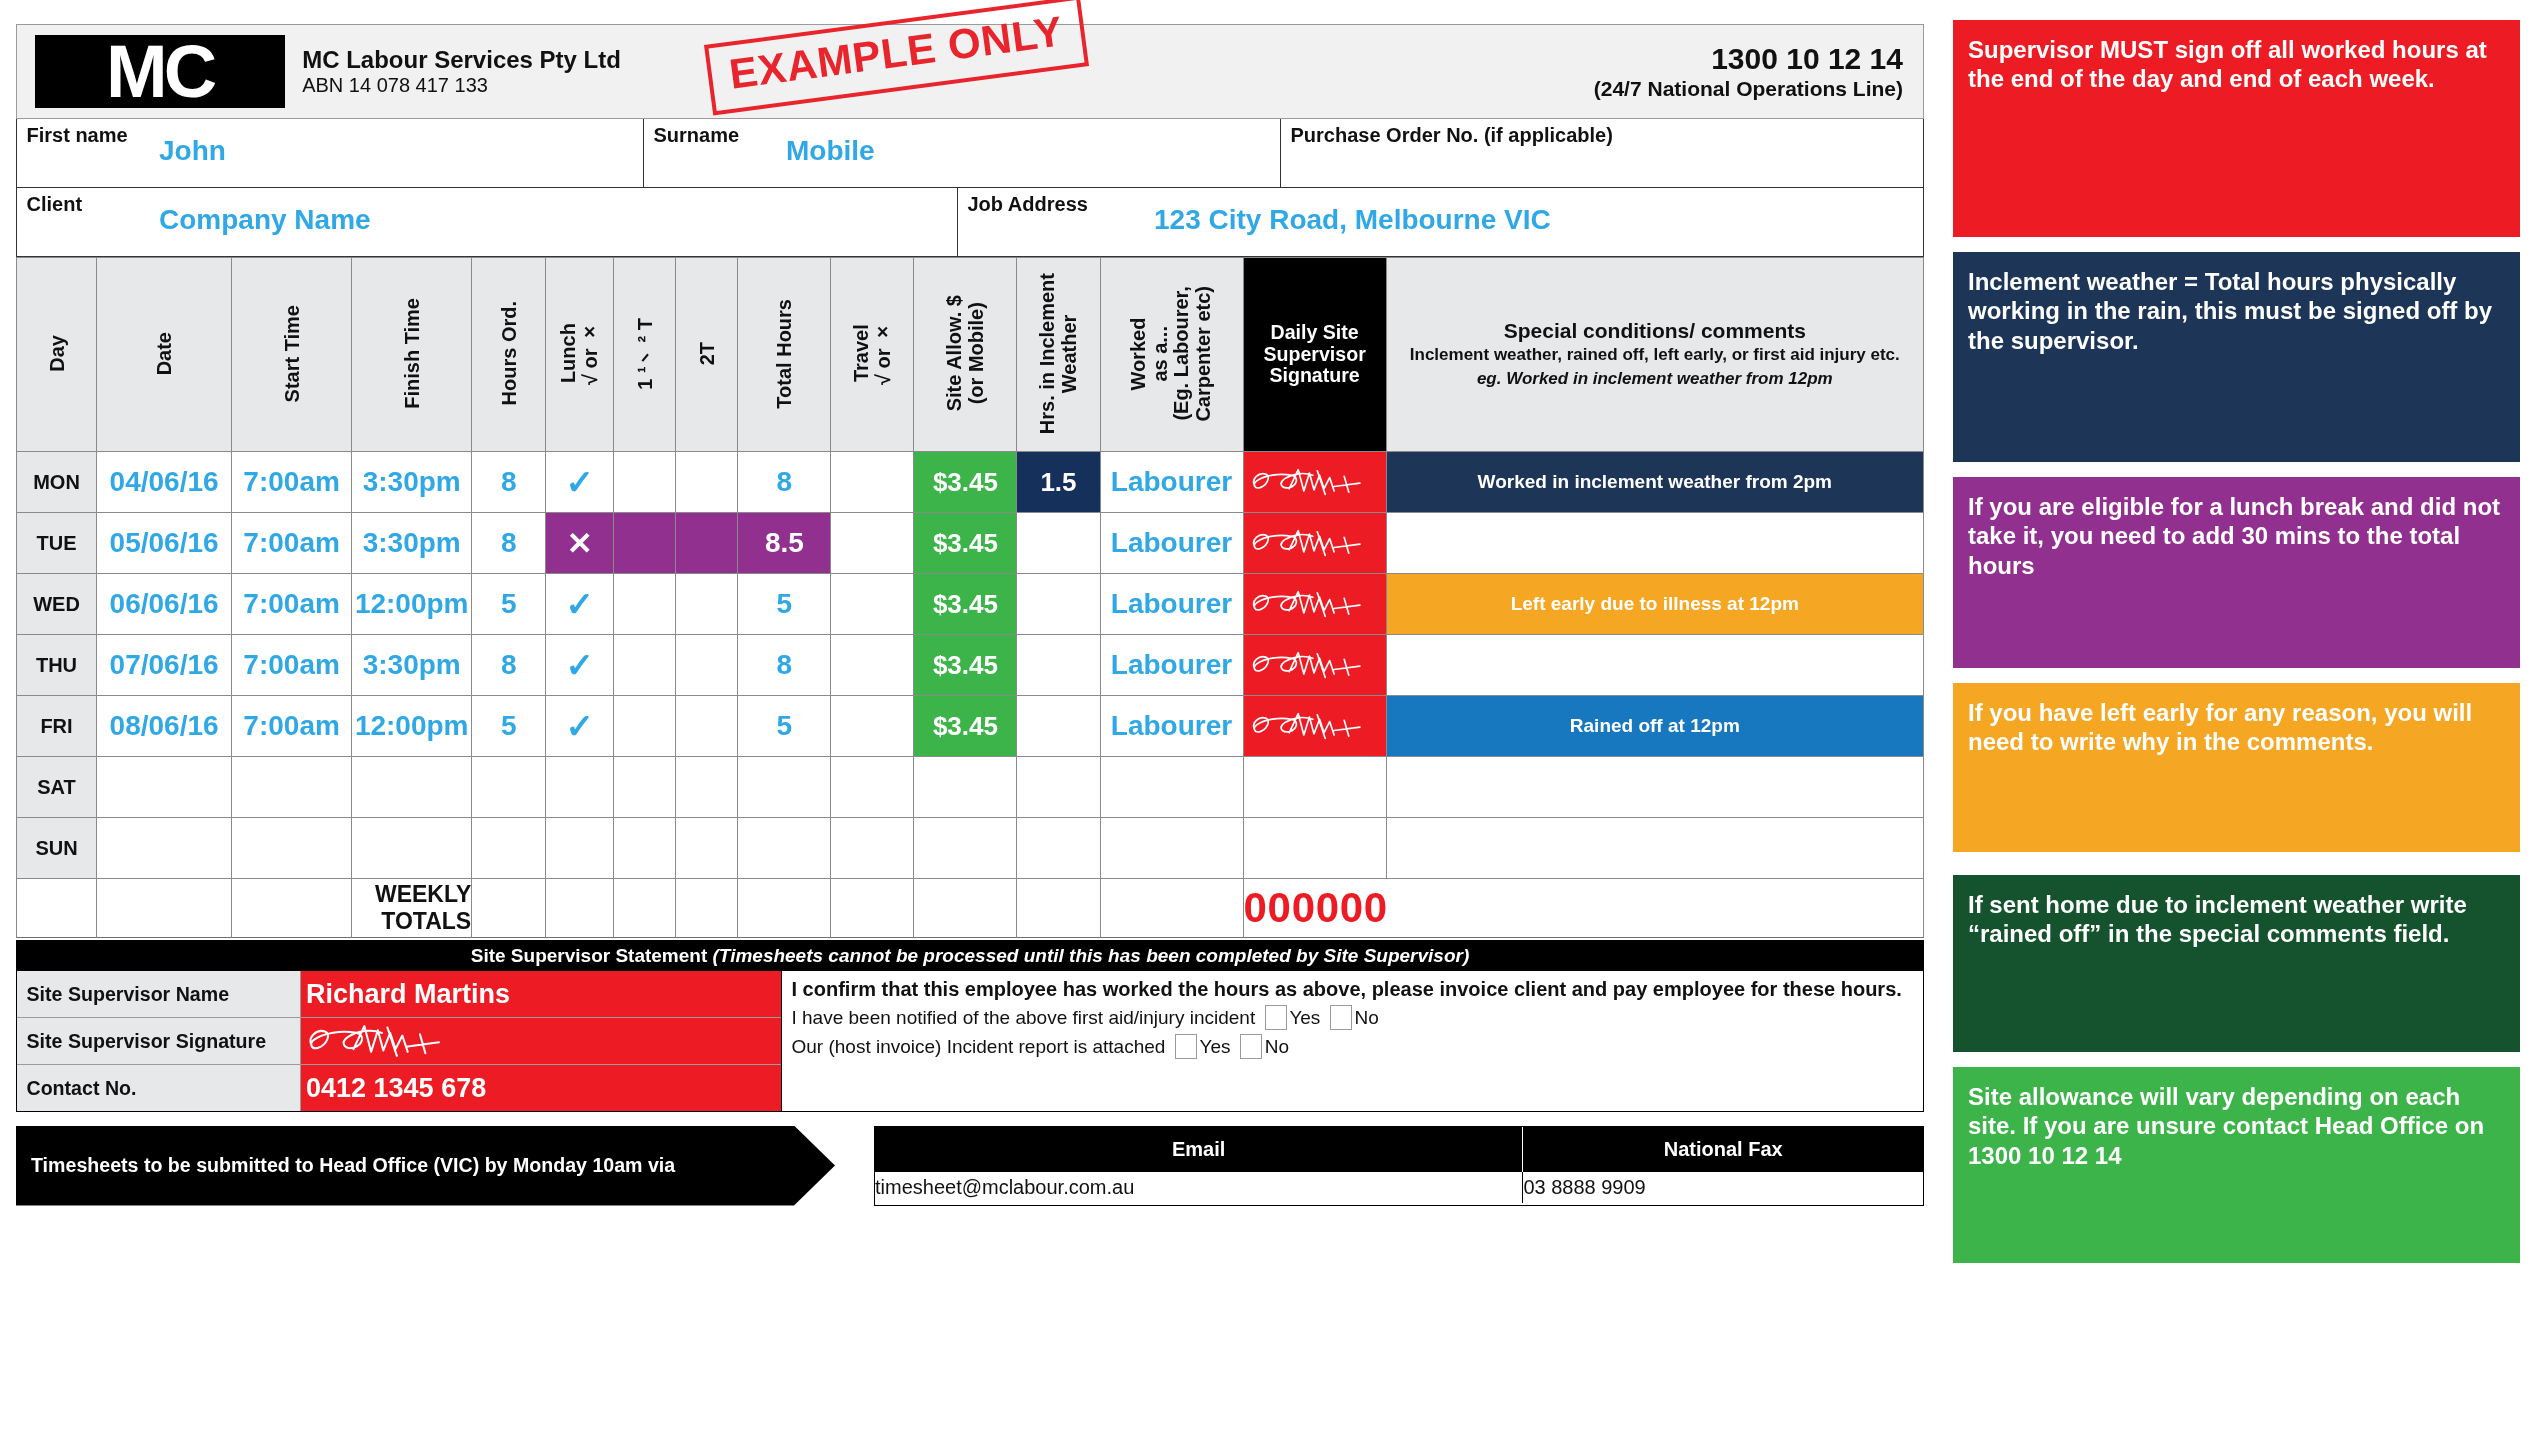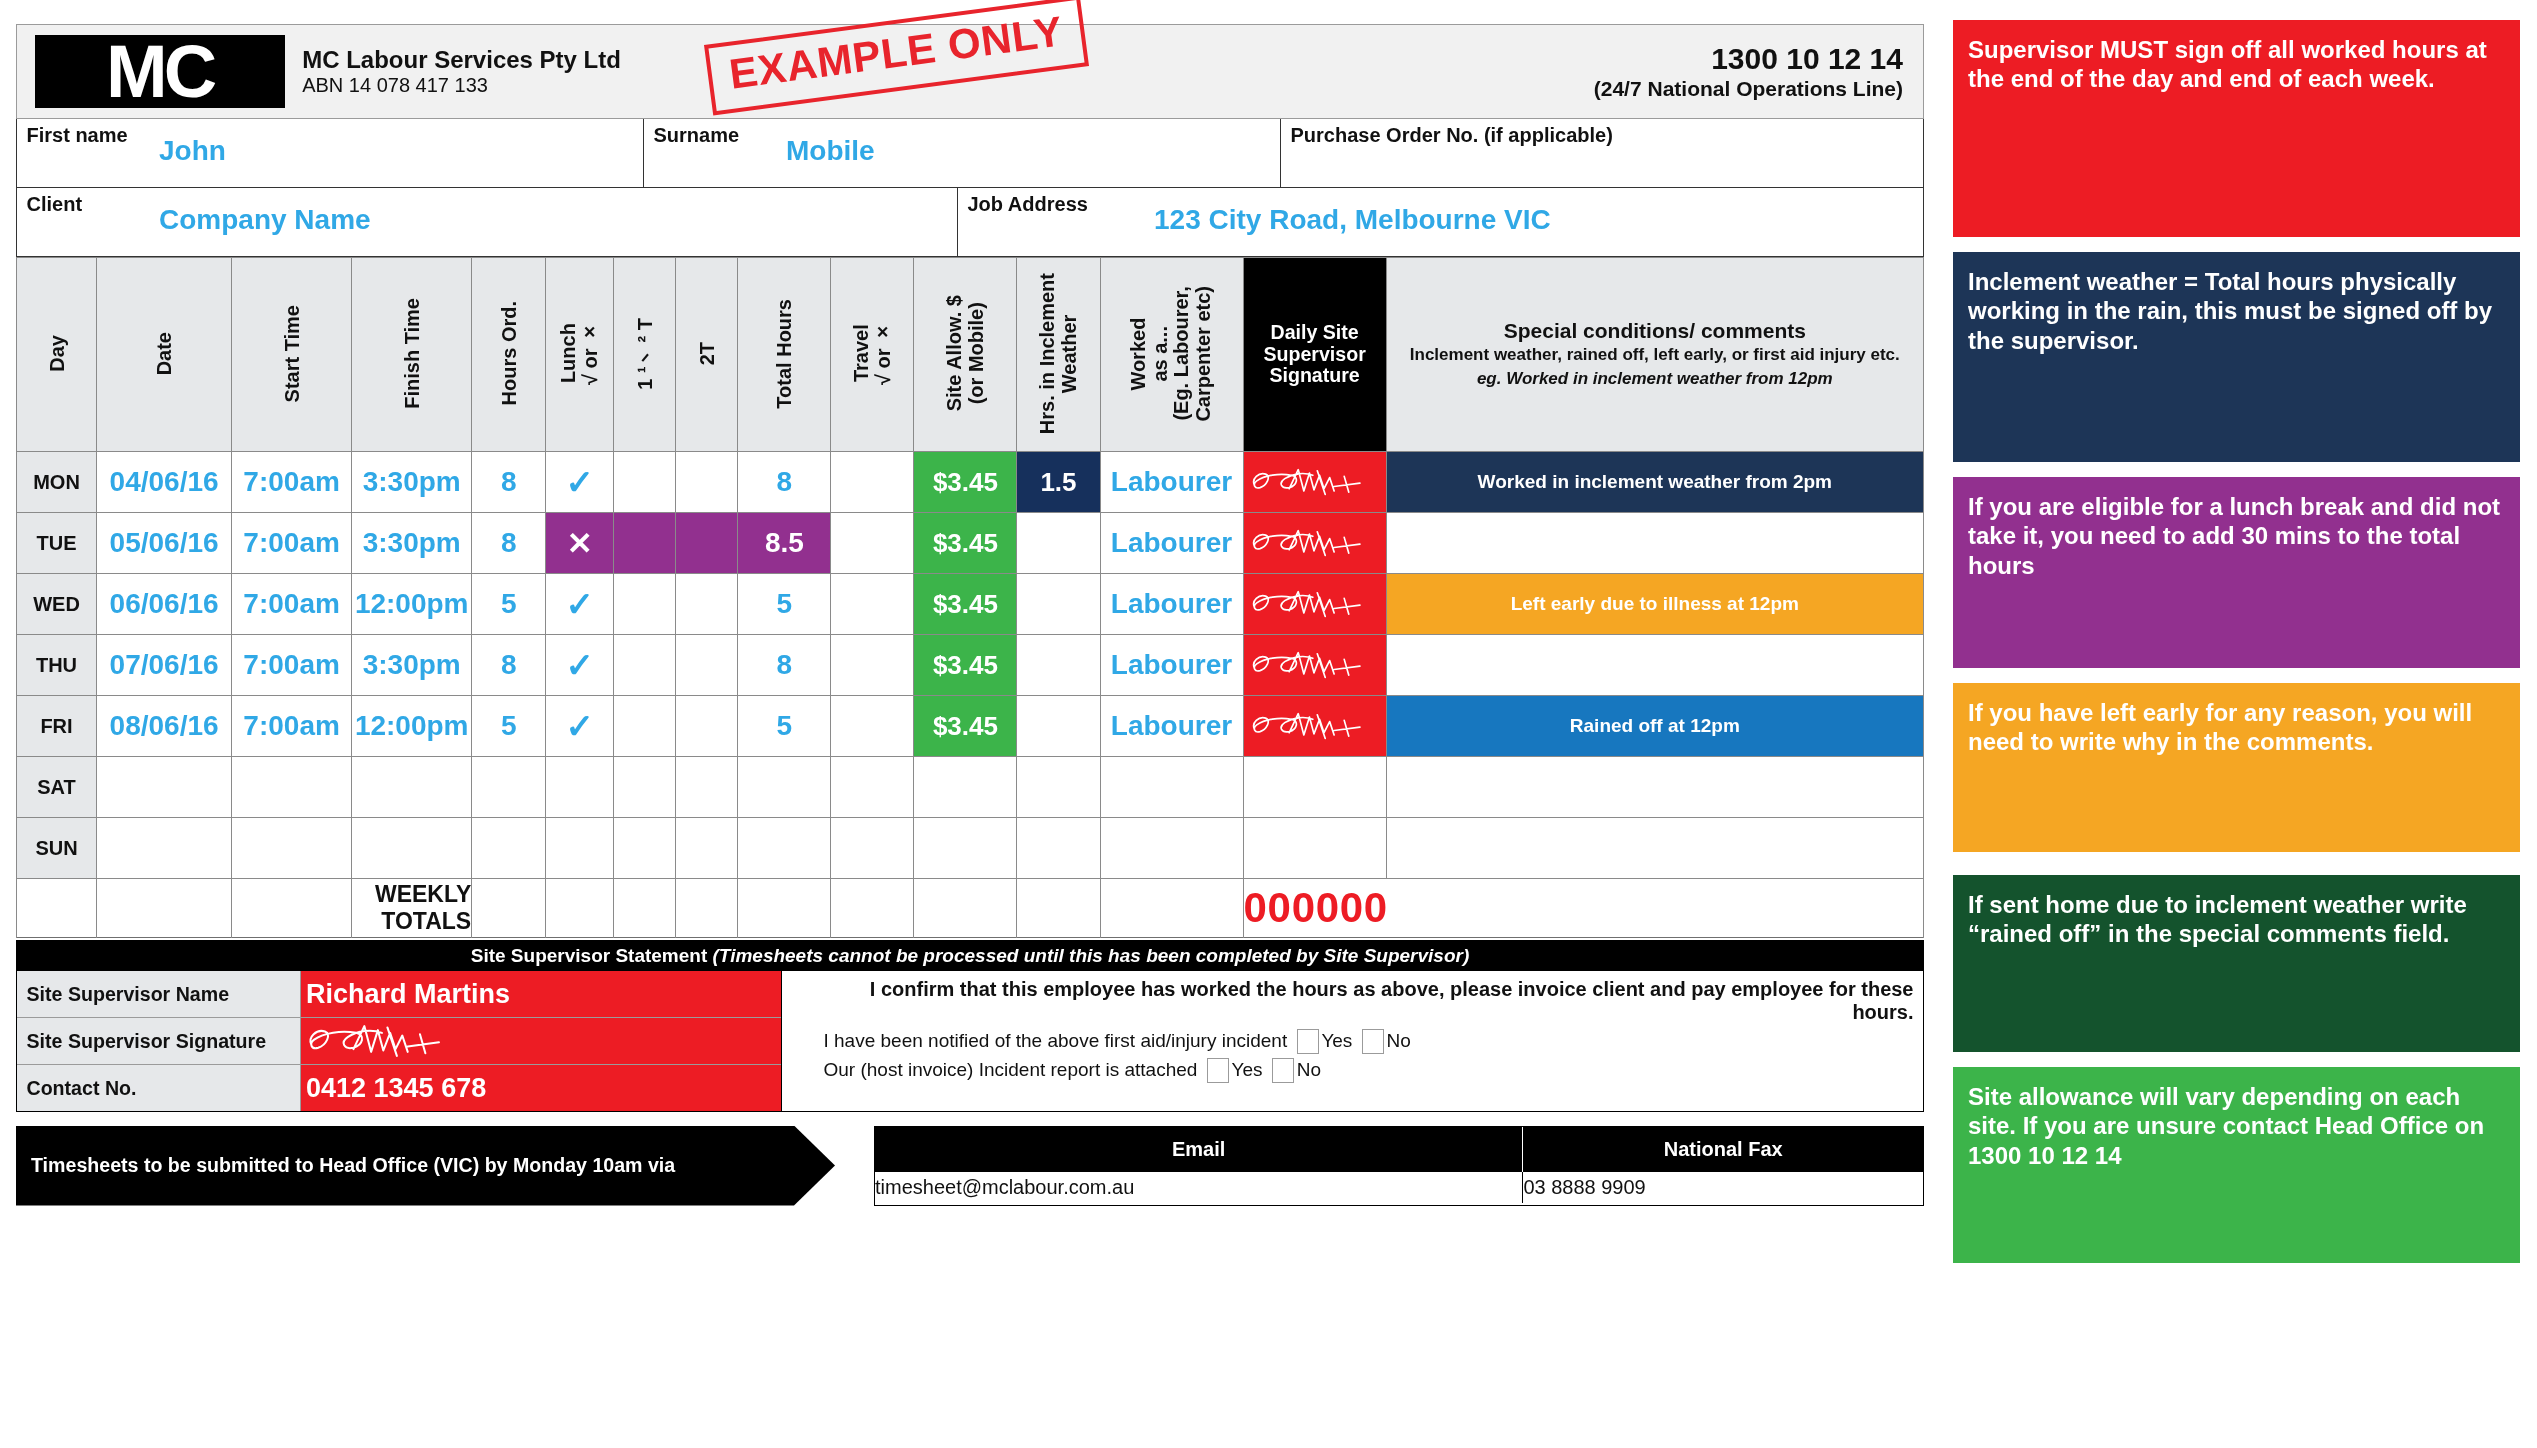--- a/index.html
+++ b/index.html
@@ -92,30 +92,30 @@
   td.totlbl{text-align:right;font-size:23px;font-weight:bold;color:#111;padding-right:15px;border:none;}
   td.blank{border-top:none;border-left:none;border-bottom:none;}
   tr.totals td{height:58px;border-top:none;border-bottom:none;}
   td.zerobox{border:3.4px solid #000;background:#fff;text-align:center;}
   .zeros{color:#ed1c24;font-size:42px;font-weight:bold;letter-spacing:0.7px;line-height:1;}
 
   
   .ss{margin-top:2px;width:1908px;border:1.4px solid #000;box-sizing:border-box;}
   .ssbar{background:#000;color:#fff;text-align:center;font-size:19px;font-weight:bold;padding:4px 0;}
   .ssbar i{font-weight:bold;font-style:italic;}
-  .ssbody{display:flex;gap:32px;}
+  .ssbody{display:flex;}
   .sscol{width:765px;border-right:1.4px solid #000;box-sizing:border-box;}
   .ssrow{display:flex;border-bottom:0.7px solid #9b9b9b;height:46px;}
   .ssrow:last-child{border-bottom:none;}
   .ssl{width:284px;background:#e6e8ea;display:flex;align-items:center;padding-left:9.5px;
        font-size:19.6px;font-weight:bold;color:#111;box-sizing:border-box;border-right:0.7px solid #9b9b9b;}
   .ssv{flex:1;background:#ed1c24;display:flex;align-items:center;padding-left:5px;
        color:#fff;font-size:27px;font-weight:bold;box-sizing:border-box;}
   .ssright{flex:1;padding:6.8px 9.5px 4px 9.5px;box-sizing:border-box;}
-  .ssr1{font-size:20px;font-weight:bold;color:#111;line-height:1.18;text-align:right;}
+  .ssr1{font-size:20px;font-weight:bold;color:#111;line-height:1.18;}
   .ssq{display:flex;align-items:center;font-size:19px;color:#111;margin-top:4px;}
   .ssq .qt{white-space:nowrap;}
   .cb{display:inline-block;width:20px;height:23px;border:1.4px solid #9b9b9b;background:#fff;margin:0 2.7px 0 9.5px;vertical-align:middle;}
   .cbl{font-size:19px;color:#111;}
 
   
   .btm{margin-top:13.5px;display:flex;align-items:stretch;width:1908px;}
   .arrow{
     position:relative;background:#000;color:#fff;width:819px;height:80px;
     display:flex;align-items:center;padding-left:15px;box-sizing:border-box;

